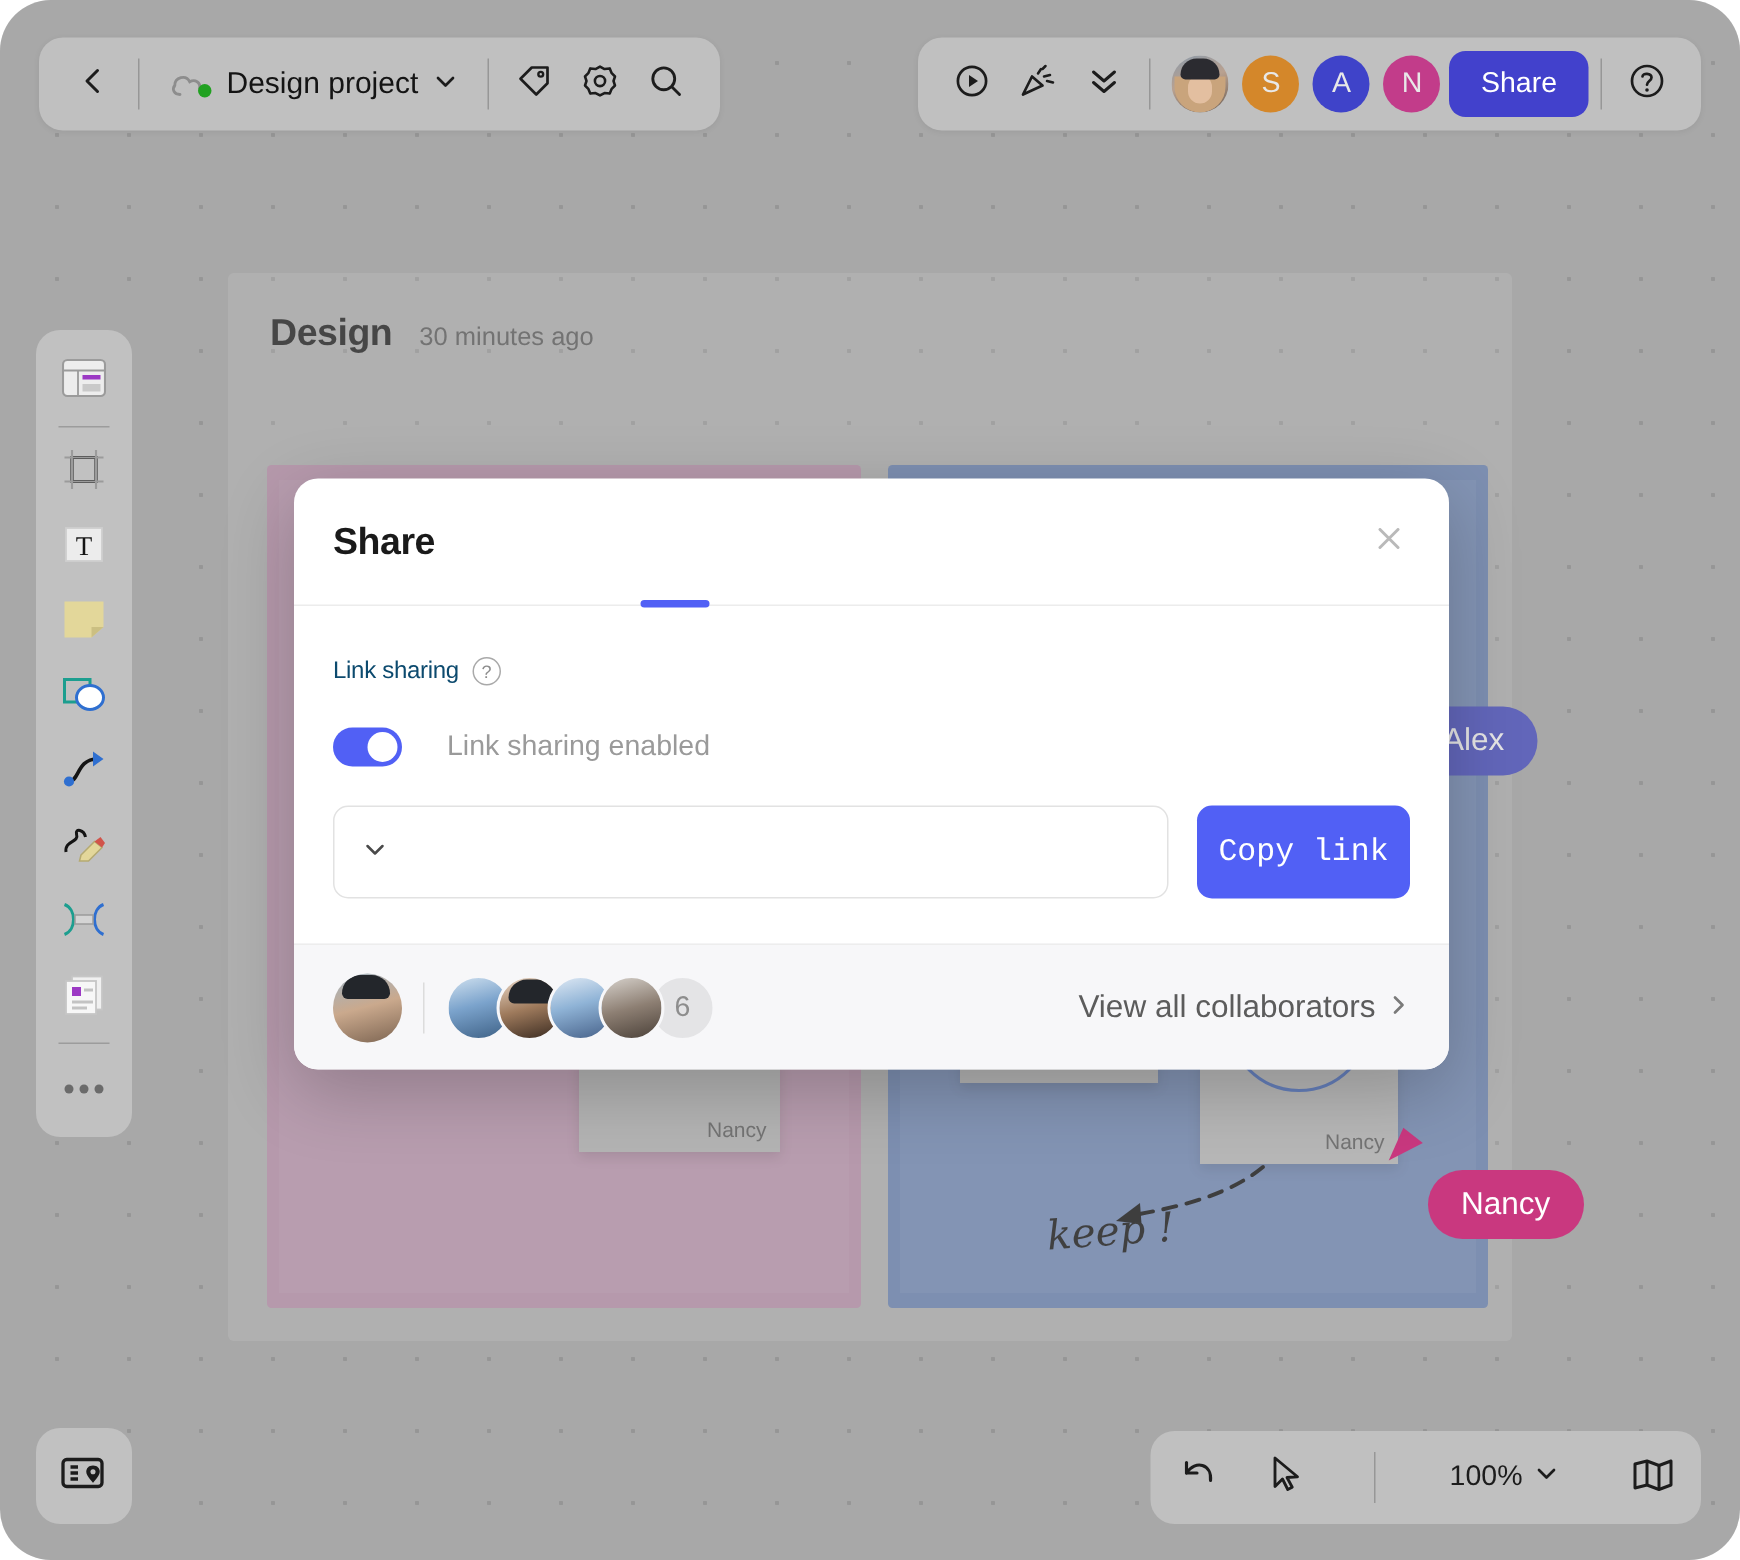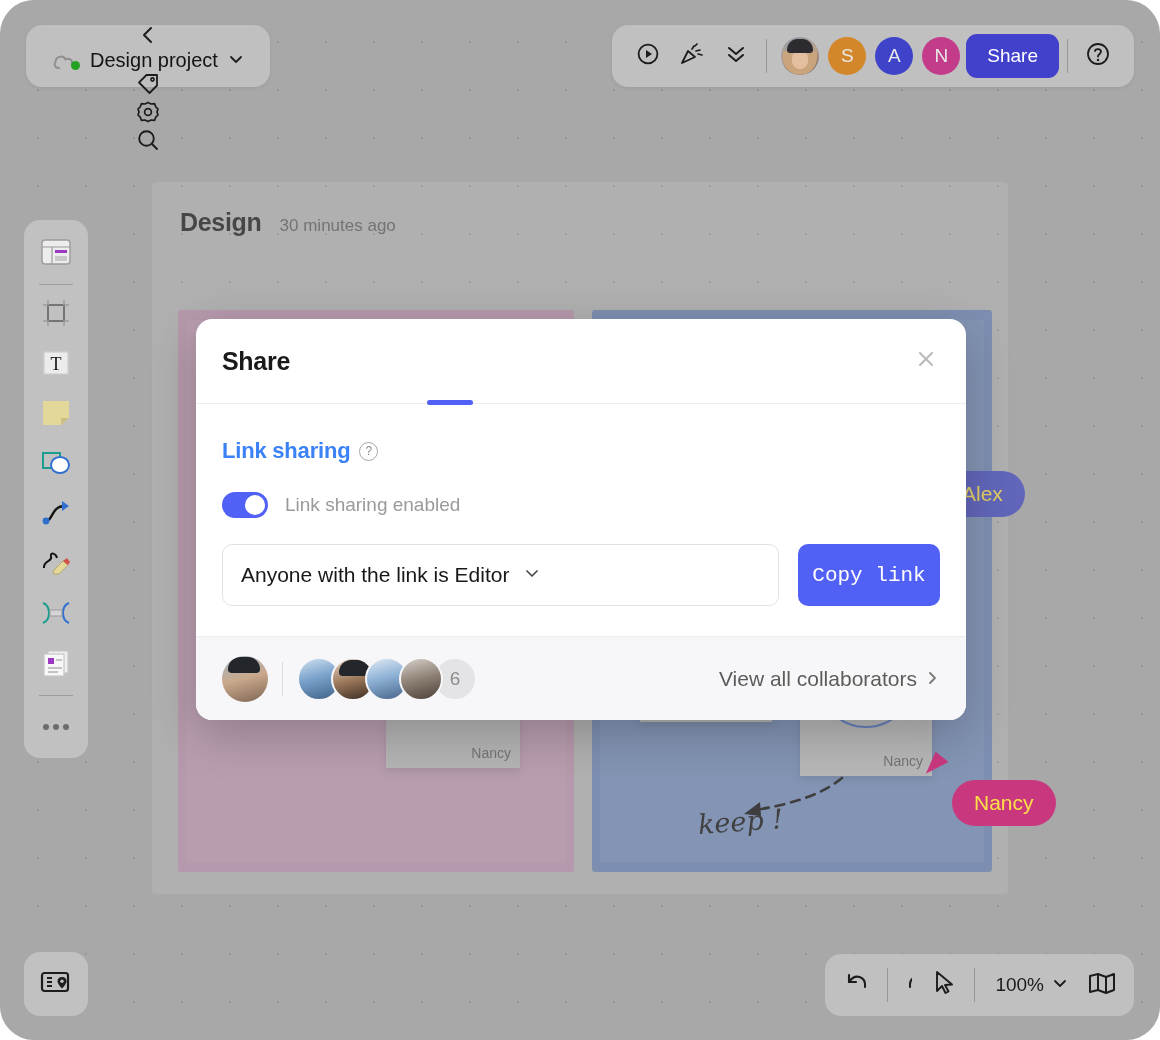--- a/index.html
+++ b/index.html
@@ -115,21 +115,21 @@
     z-index: 9;
   }
 
   
   .cursor-chip {
     position: absolute;
     display: flex; align-items: center;
     height: 46px;
     padding: 0 22px;
     border-radius: 23px;
-    color: #fde047;
+    color: #ffffff;
     font-size: 21px;
     z-index: 10;
   }
   .cursor-alex  { left: 940px; top: 471px; background: #4449c2; z-index: 12;}
   .cursor-nancy { left: 952px; top: 780px; background: #c9387f; z-index: 46; }
 
   .cursor-arrow {
     position: absolute;
     width: 0; height: 0;
     z-index: 46;
@@ -145,21 +145,21 @@
   
   .toolbar {
     position: absolute;
     display: flex; align-items: center;
     height: 62px;
     background: #c0c0c0;
     border-radius: 16px;
     box-shadow: 0 1px 4px rgba(0,0,0,0.07);
     z-index: 60;
   }
-  .toolbar-left  { left: 26px;  top: 25px; padding: 0 14px; flex-direction: column; }
+  .toolbar-left  { left: 26px;  top: 25px; padding: 0 14px; }
   .toolbar-right { right: 26px; top: 25px; padding: 0 14px; }
 
   .tb-btn {
     display: flex; align-items: center; justify-content: center;
     height: 44px; min-width: 44px;
     border-radius: 11px;
     cursor: pointer;
     color: #1c1c1c;
   }
 
@@ -250,20 +250,21 @@
 
   
   .bottom-bar {
     position: absolute;
     display: flex; align-items: center;
     height: 62px;
     background: #c0c0c0;
     border-radius: 16px;
     padding: 0 10px;
     z-index: 55;
+    gap: 29px;
   }
   .undo-bar { right: 210px; bottom: 24px; }
   .zoom-bar { right: 26px;  bottom: 24px; }
 
   .zoom-val {
     display: flex; align-items: center; gap: 8px;
     height: 44px; padding: 0 12px;
     border-radius: 10px; cursor: pointer;
     font-size: 19px; color: #1c1c1c;
   }
@@ -305,33 +306,33 @@
     border-radius: 8px;
     cursor: pointer;
     opacity: .35;
   }
   .modal-body { padding: 34px 26px 30px; }
 
   .section-title-row {
     display: flex; align-items: center; gap: 9px;
   }
   .section-title {
-    font-size: 22px; font-weight: 700; color: #3b82f6; letter-spacing: -0.2px;
+    font-size: 16px; font-weight: 400; color: #0c4a6e; letter-spacing: -0.2px;
   }
   .help-icon {
     width: 19px; height: 19px;
     border: 1.6px solid #a9a9a9;
     border-radius: 50%;
     display: flex; align-items: center; justify-content: center;
     font-size: 12px; color: #8c8c8c;
     cursor: pointer;
   }
 
   .toggle-row {
-    display: flex; align-items: center; gap: 17px;
+    display: flex; align-items: center; gap: 30px;
     margin-top: 28px;
   }
   .toggle {
     position: relative;
     width: 46px; height: 26px;
     background: #5160f5;
     border-radius: 13px;
     cursor: pointer;
   }
   .toggle .knob {
@@ -763,21 +764,20 @@
 
         <div class="toggle-row">
           <div class="toggle">
             <span class="knob"></span>
           </div>
           <span class="toggle-label">Link sharing enabled</span>
         </div>
 
         <div class="link-row">
           <div class="select">
-            <span class="select-value">Anyone with the link is Editor</span>
             <span>
               <svg width="18" height="18" viewBox="0 0 18 18">
                   <path d="M4 7 L9 12 L14 7" stroke="#4a4a4a" stroke-width="1.7" fill="none" stroke-linecap="round" stroke-linejoin="round"></path>
                 </svg>
             </span>
           </div>
           <button class="copy-btn">Copy link</button>
         </div>
       </div>
 

